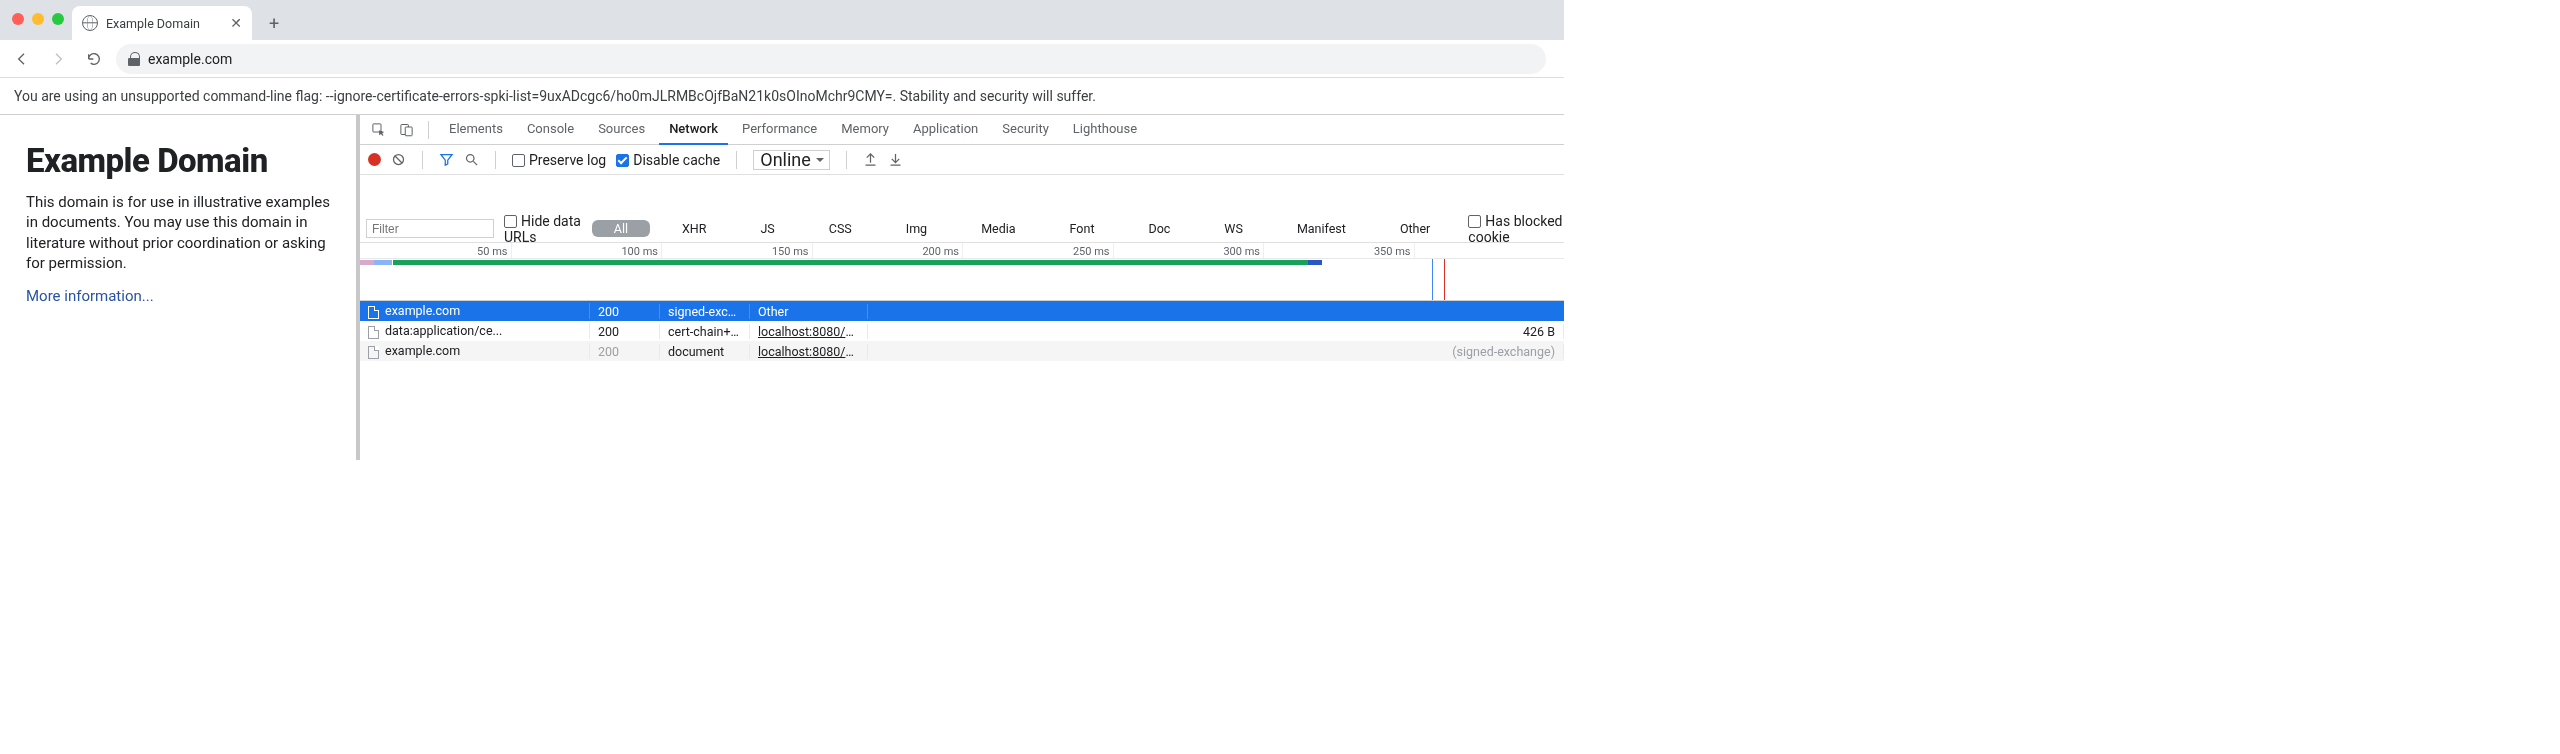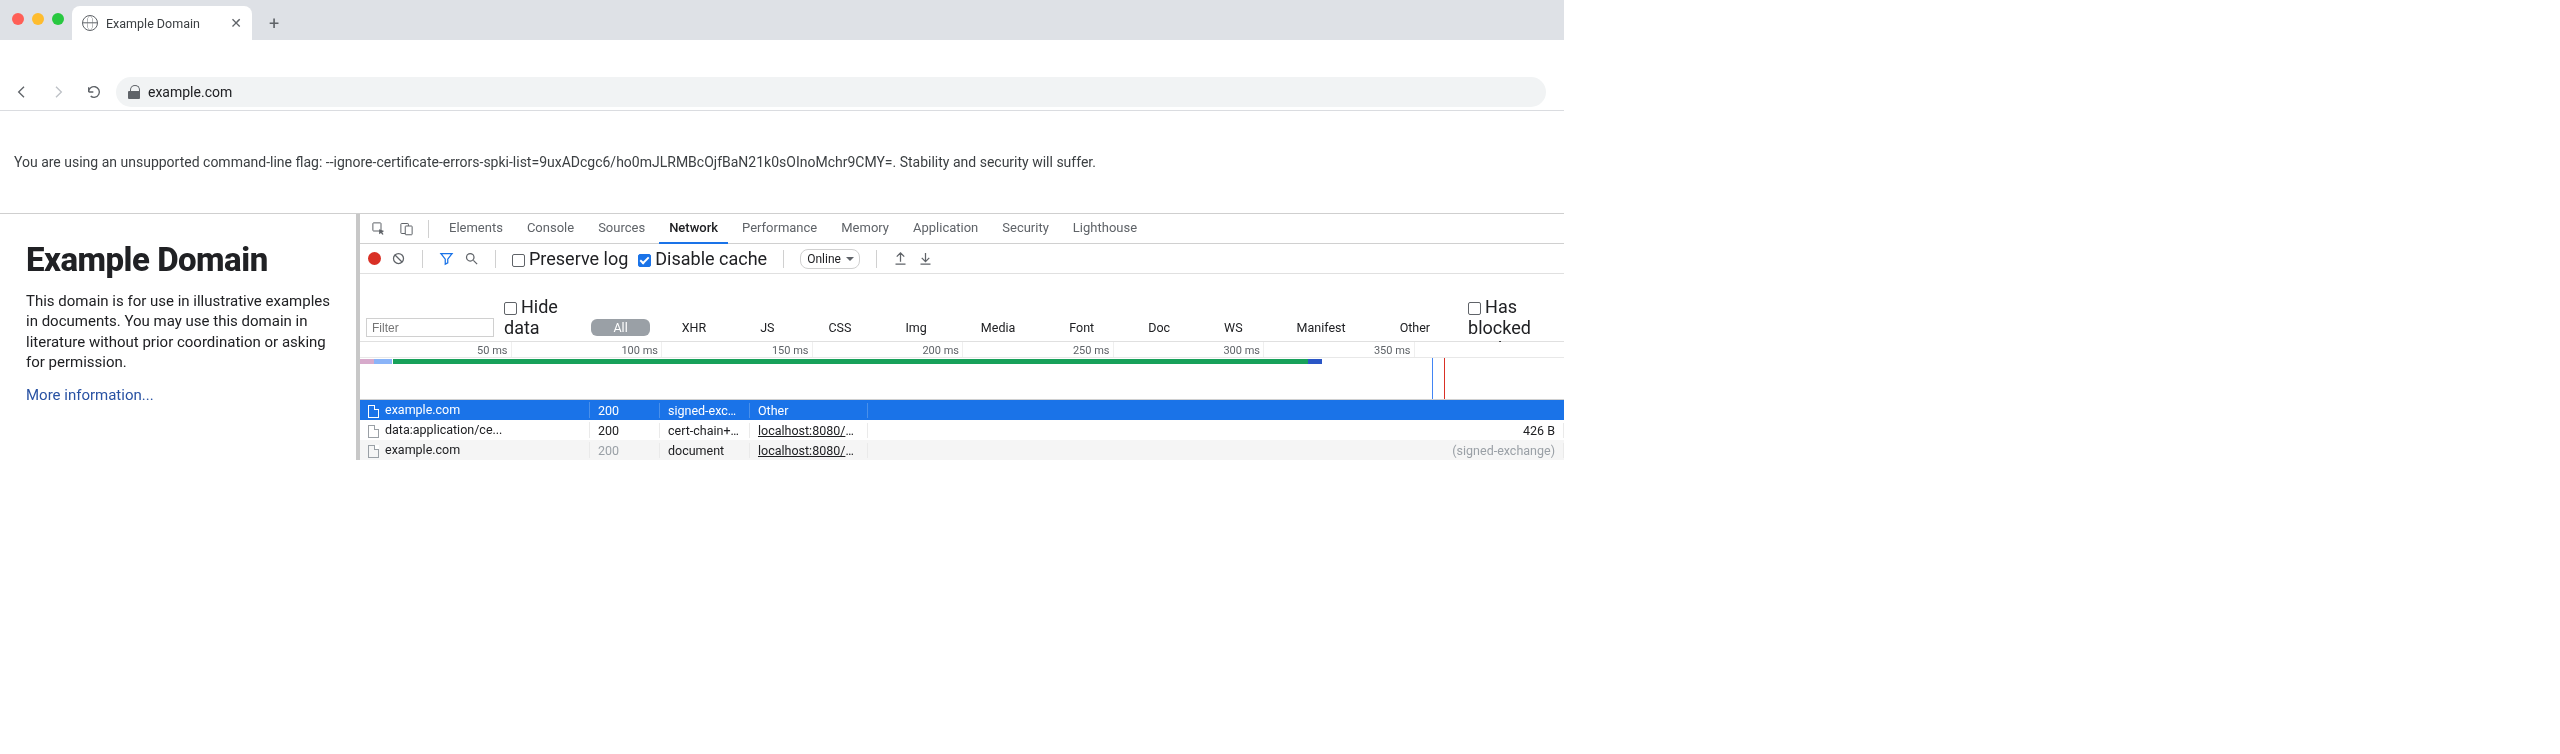--- a/index.html
+++ b/index.html
@@ -1,17 +1,17 @@
 <!DOCTYPE html>
 <html><head>
 <meta charset="utf-8">
 <style>
   * { box-sizing: border-box; }
   html, body { margin: 0; padding: 0; font-family: -apple-system, BlinkMacSystemFont, "Segoe UI", Roboto, sans-serif; font-size: 13px; color: #202124; background:#fff;}
-  .root { width: 1564px; height: 460px; background: #fff; display:flex; flex-direction:column;gap:33px;}
+  .root { width: 1564px; height: 460px; background: #fff; display:flex; flex-direction:column;}
   
   .tabstrip { height: 40px; background: #dee1e6; display:flex; align-items:flex-end; position:relative;}
   .mac-buttons { position:absolute; left:12px; top:13px; display:flex; gap:8px;}
   .mac-dot { width:12px; height:12px; border-radius:50%; }
   .mac-close { background:#ff5f57;}
   .mac-min { background:#febc2e;}
   .mac-max { background:#28c840;}
   .tab { background:#fff; border-radius:8px 8px 0 0; height:34px; margin-left:72px; width:180px;
          display:flex; align-items:center; padding:0 10px; gap:8px; position:relative;}
   .tab .globe { width:16px; height:16px; border:1.4px solid #5f6368; border-radius:50%; position:relative; flex:0 0 auto;}
@@ -48,22 +48,22 @@
   .dt-tab.active { color:#1a73e8; color:#202124; border-bottom:2px solid #1a73e8; font-weight:500;}
   
   .nt-bar { height:30px; display:flex; align-items:center; border-bottom:1px solid #e0e0e0; padding:0 8px; gap:10px;}
   .rec-dot { width:13px; height:13px; border-radius:50%; background:#d93025;}
   .ban { width:15px; height:15px;}
   .funnel { width:15px; height:15px;}
   .mag { width:15px; height:15px;}
   .chk { width:13px; height:13px; border:1.4px solid #5f6368; border-radius:2px; display:inline-block; vertical-align:middle; margin-right:4px; position:relative;}
   .chk.checked { background:#1a73e8; border-color:#1a73e8;}
   .chk.checked::after { content:""; position:absolute; left:2.5px; top:0px; width:3px; height:7px; border:solid #fff; border-width:0 2px 2px 0; transform:rotate(45deg);}
-  .lbl { font-size:18px; color:#202124;}
-  .select { height:20px; border:1px solid #d0d0d0; border-radius:8px; padding:0 18px 0 6px; font-size:12px; display:flex; align-items:center; position:relative;}
+  .lbl { font-size:14px; color:#202124;}
+  .select { height:20px; border:1px solid #d0d0d0; border-radius:0; padding:0 18px 0 6px; font-size:18px; display:flex; align-items:center; position:relative;}
   .select::after { content:""; position:absolute; right:5px; top:7px; border:4px solid transparent; border-top-color:#5f6368;}
   .upld, .dnld { width:15px; height:15px;}
   
   .filter-bar { height:28px; display:flex; align-items:center; border-bottom:1px solid #e0e0e0; padding:0 0 0 6px; gap:10px;margin-top:40px;}
   .filter-input { width:128px; height:19px; border:1px solid #d0d0d0; font-size:12px; padding:0 5px; color:#9aa0a6;}
   .pill { font-size:12.5px; color:#202124; padding:1px 22px; border-radius:6px;}
   .pill.sel { background:#9aa0a6; color:#fff;}
   
   .timeline { height:58px; border-bottom:1px solid #d0d0d0; position:relative; background:#fff;}
   .tl-ticks { position:absolute; top:0; left:0; right:0; height:16px; border-bottom:1px solid #e8e8e8;}

